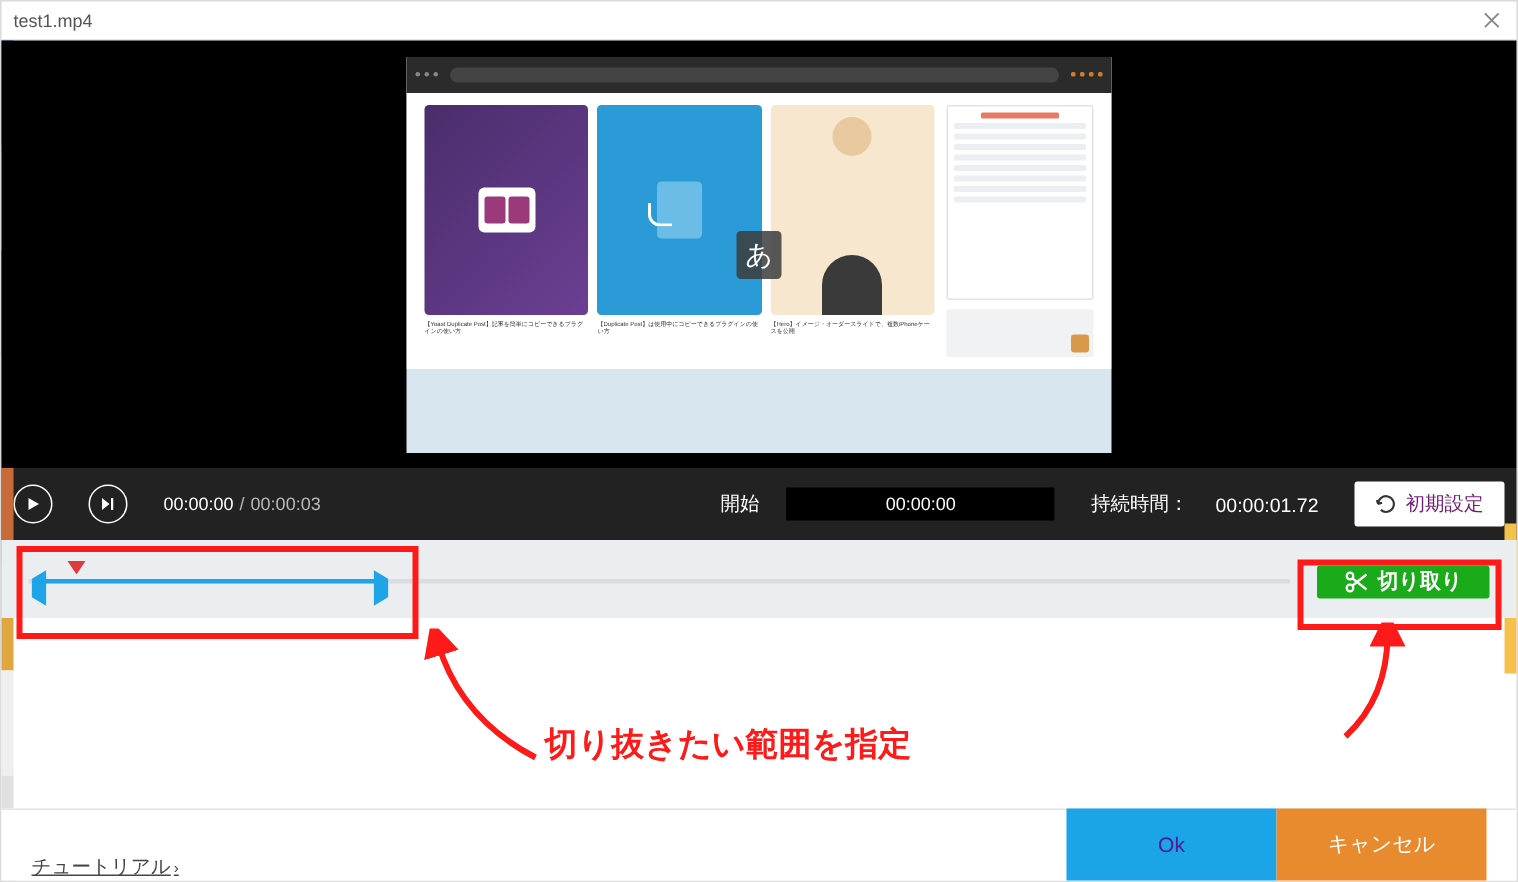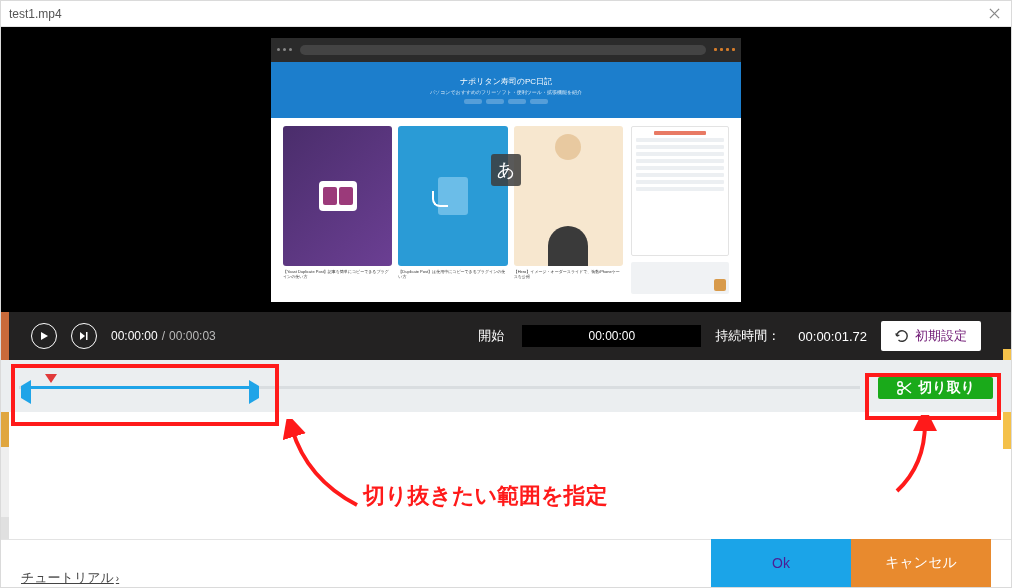--- a/index.html
+++ b/index.html
@@ -48,21 +48,21 @@
 
   
   .edge-strips { position:absolute; left:0; top:26px; bottom:0; width:8px; display:flex; flex-direction:column; }
   .strip { flex:1; }
   .strip.s1{background:#2176c1;} .strip.s2{background:#d3b16a;} .strip.s3{background:#7a2f86;}
   .strip.s4{background:#159fd1;} .strip.s5{background:#c96a3a;} .strip.s6{background:#e0a63f;}
   .strip.s7{background:#efefef;} .strip.s8{background:#e0e0e0;}
 
   .right-edge { position:absolute; right:0; top:348px; width:8px; height:100px; background:#f4c14a; }
 
-  .controls-bar { height: 48px; background: #232222; display: flex; align-items: center; padding: 0 30px; gap: 14px; color: #fff; font-size: 13px; }
+  .controls-bar { height: 48px; background: #232222; display: flex; align-items: center; padding: 0 8px; gap: 24px; color: #fff; font-size: 13px; }
   .ctrl-btn { width: 26px; height: 26px; border: 1.8px solid #fff; border-radius: 50%; display: flex; align-items: center; justify-content: center; cursor: pointer; }
   .ctrl-btn svg { width: 10px; height: 10px; fill: #fff; }
   .time-pair { display:flex; gap:4px; align-items:center; font-size:12px; }
   .time-pair .dim { color:#bbb; }
   .spacer { flex:1; }
   .label-grp { display:flex; align-items:center; gap:18px; }
   .time-box { background:#000; border:none; color:#fff; padding:4px 12px; font-size:12px; min-width:80px; text-align:center; font-family:inherit; }
   .reset-btn { background:#fff; color:#701a75; border:none; padding:6px 14px; font-size:13px; cursor:pointer; display:flex; align-items:center; gap:6px; border-radius:2px; }
   .reset-btn svg { width:14px; height:14px; }
 
@@ -124,30 +124,20 @@
             <div class="dot"></div>
             <div class="dot"></div>
             <div class="dot"></div>
           </div>
         <div class="addr"></div>
         <div class="icons">
             <div class="ic"></div>
             <div class="ic"></div>
             <div class="ic"></div>
             <div class="ic"></div>
-          </div>
-      </div>
-      <div class="hero">
-        <div>ナポリタン寿司のPC日記</div>
-        <div class="sub">パソコンでおすすめのフリーソフト・便利ツール・拡張機能を紹介</div>
-        <div class="btns">
-            <div class="b"></div>
-            <div class="b"></div>
-            <div class="b"></div>
-            <div class="b"></div>
           </div>
       </div>
       <div class="content-row">
         <div class="cards">
           <div class="card card1">
               <div class="img">
                 <div class="badge"></div>
               </div>
               <div class="txt">【Yoast Duplicate Post】記事を簡単にコピーできるプラグインの使い方</div>
             </div>

